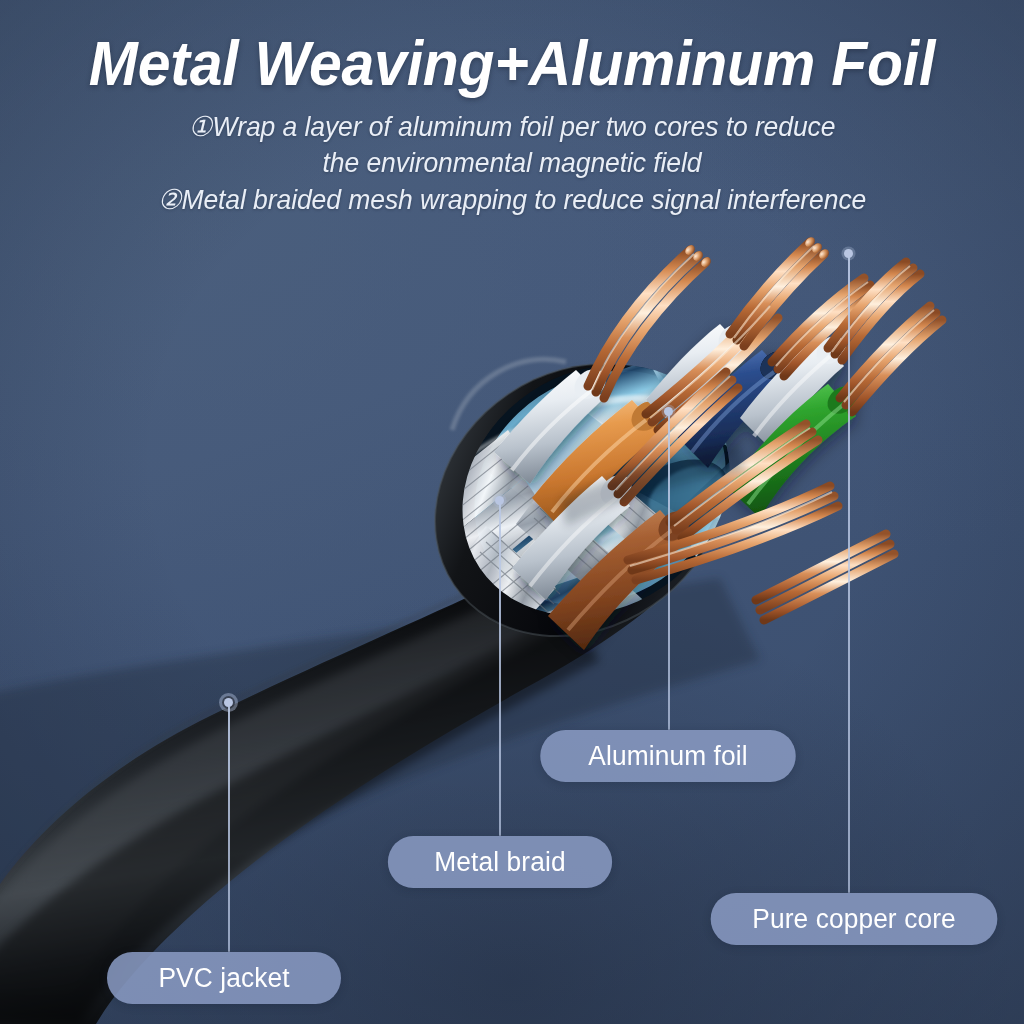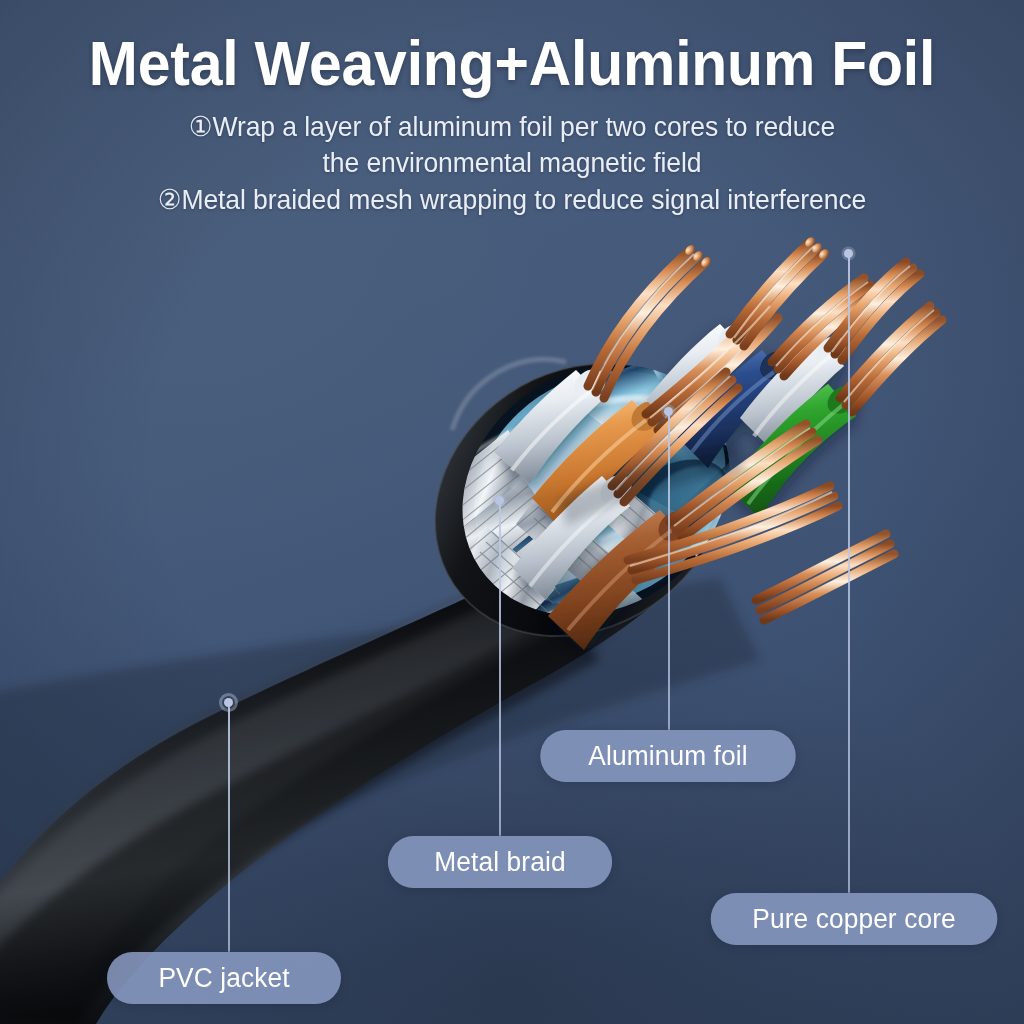--- a/index.html
+++ b/index.html
@@ -31,20 +31,21 @@
     background: radial-gradient(ellipse 78% 70% at 50% 45%, rgba(0,0,0,0) 45%, rgba(26,36,54,0.38) 100%);
     pointer-events: none;
   }
 
   
   #text-block {
     position: absolute;
     left: 0; right: 0; top: 0;
     text-align: center;
     z-index: 40;
+    font-style: italic;
   }
   #title {
     margin: 0;
     padding-top: 31px;
     color: #ffffff;
     font-family: "Liberation Sans Narrow", "Liberation Sans", sans-serif;
     font-size: 63px;
     font-weight: bold;
     letter-spacing: -0.2px;
     line-height: 1.04;

